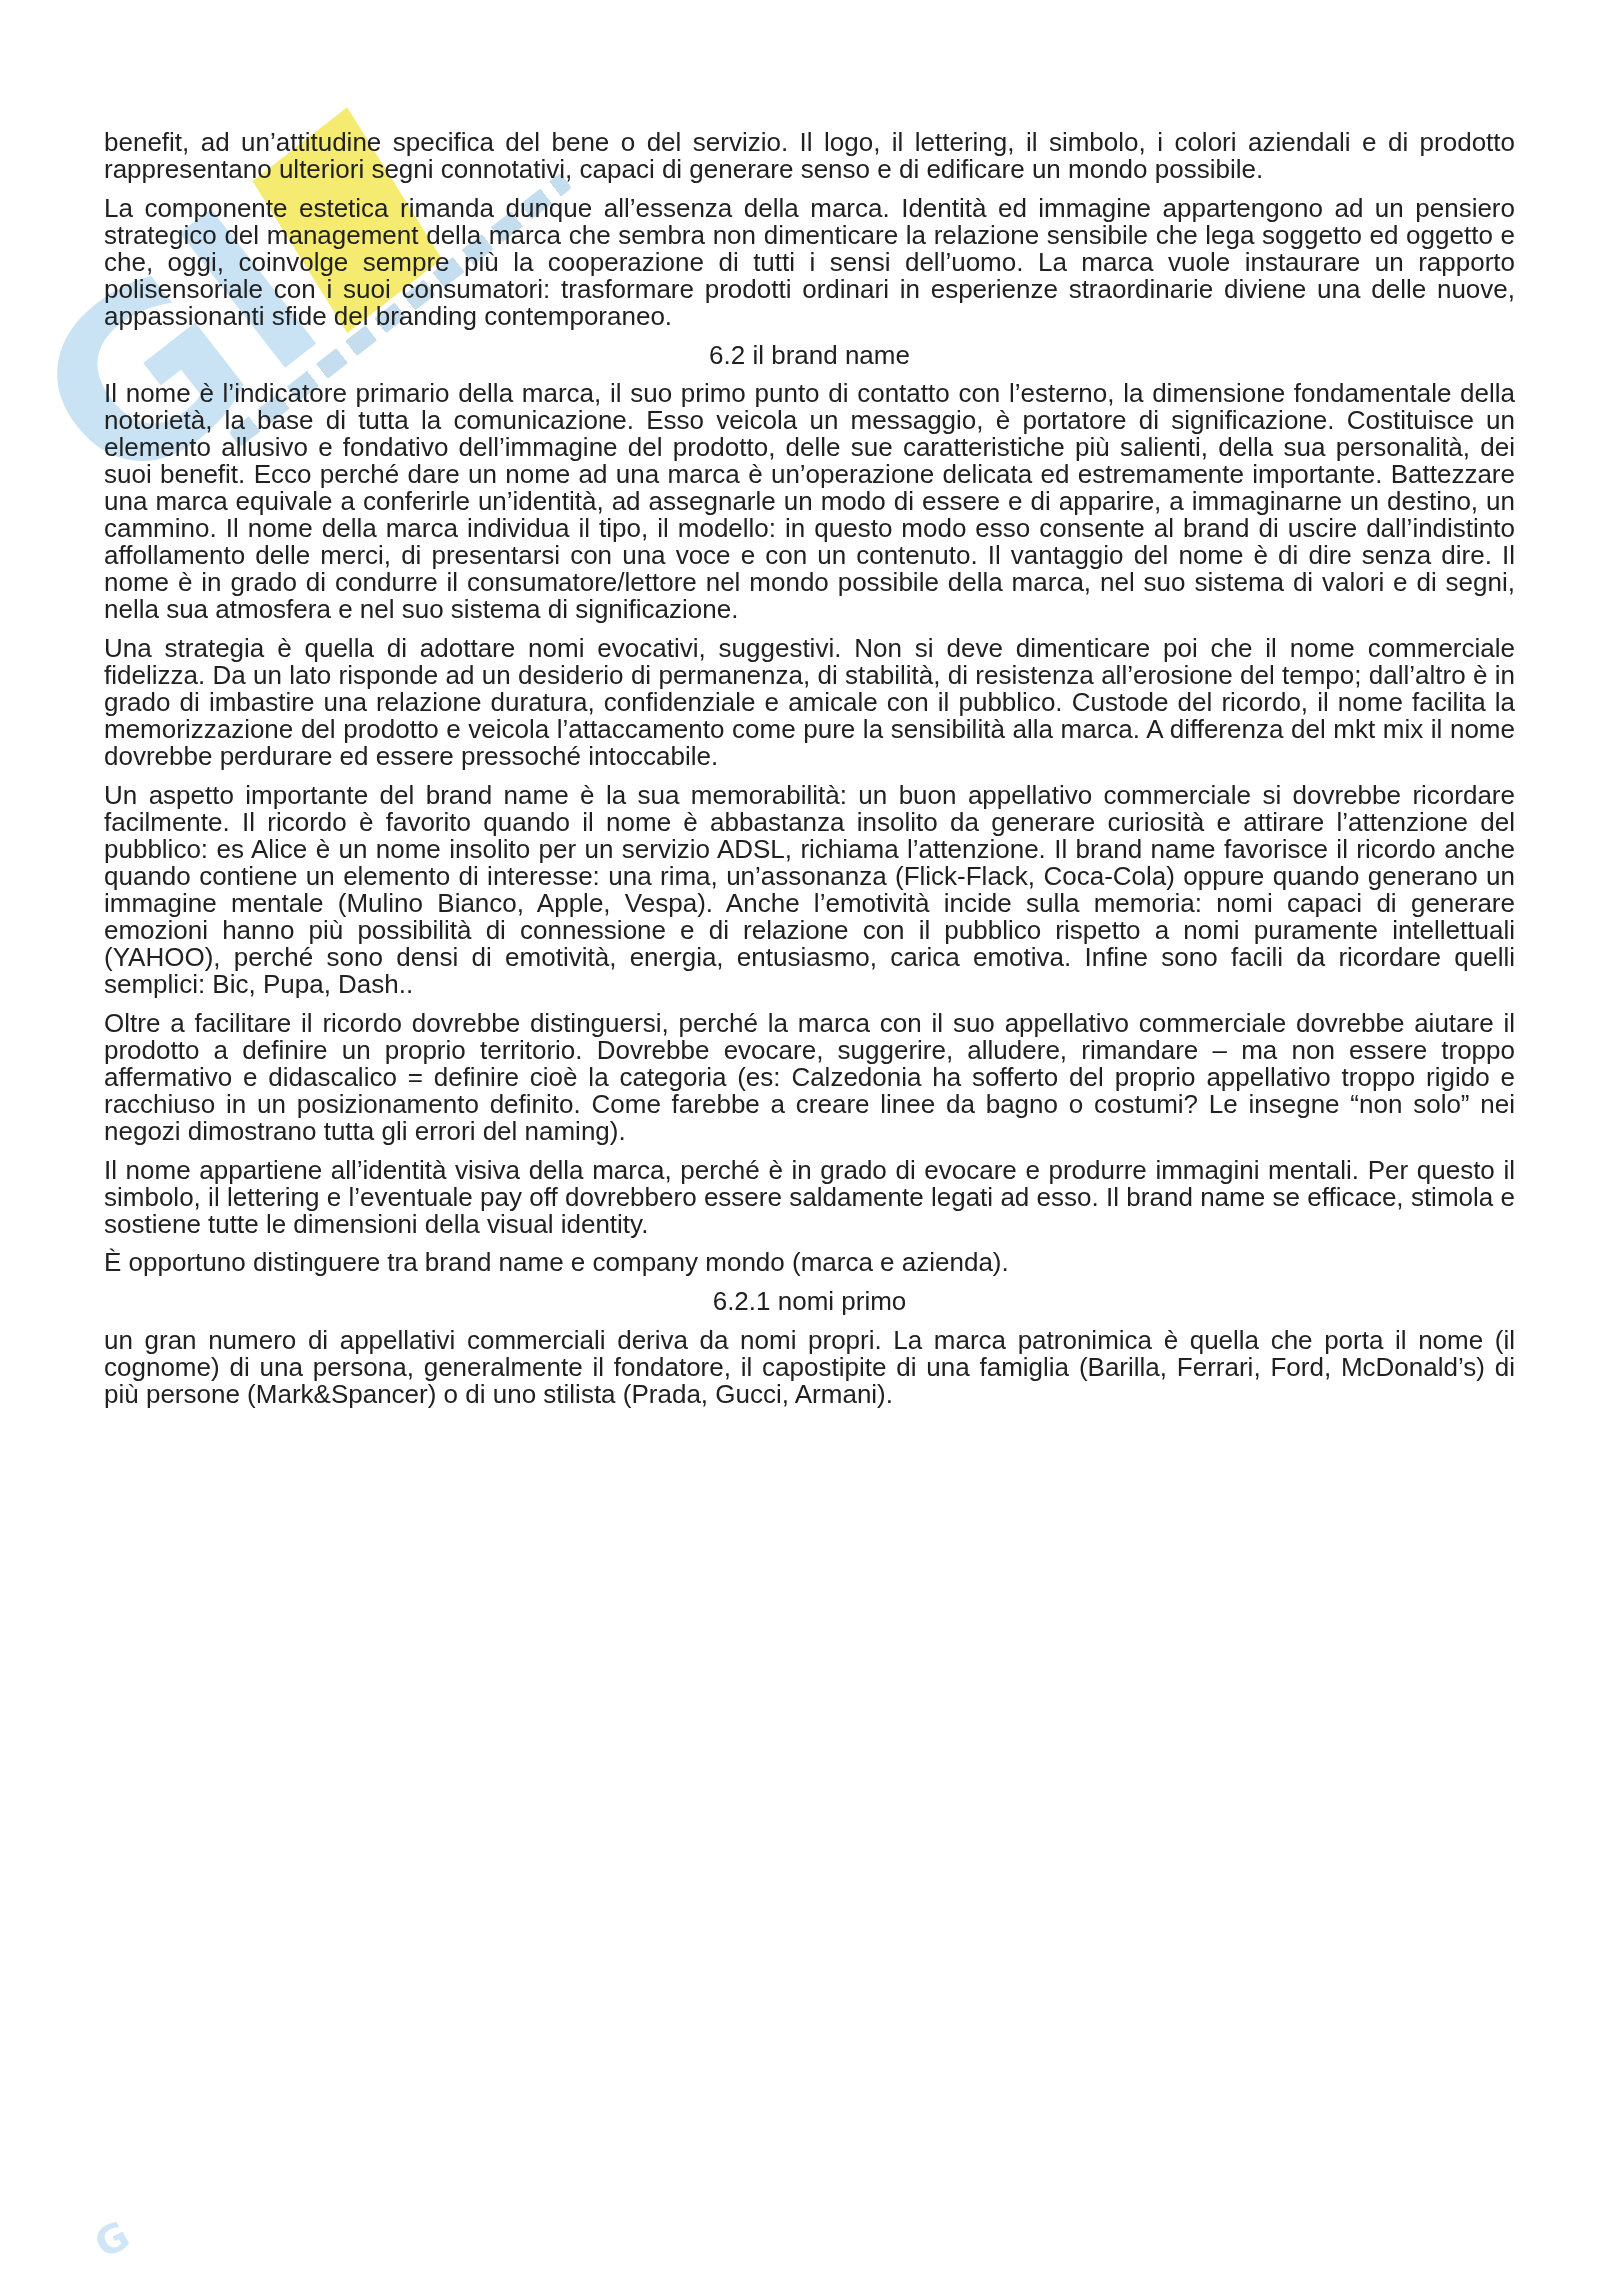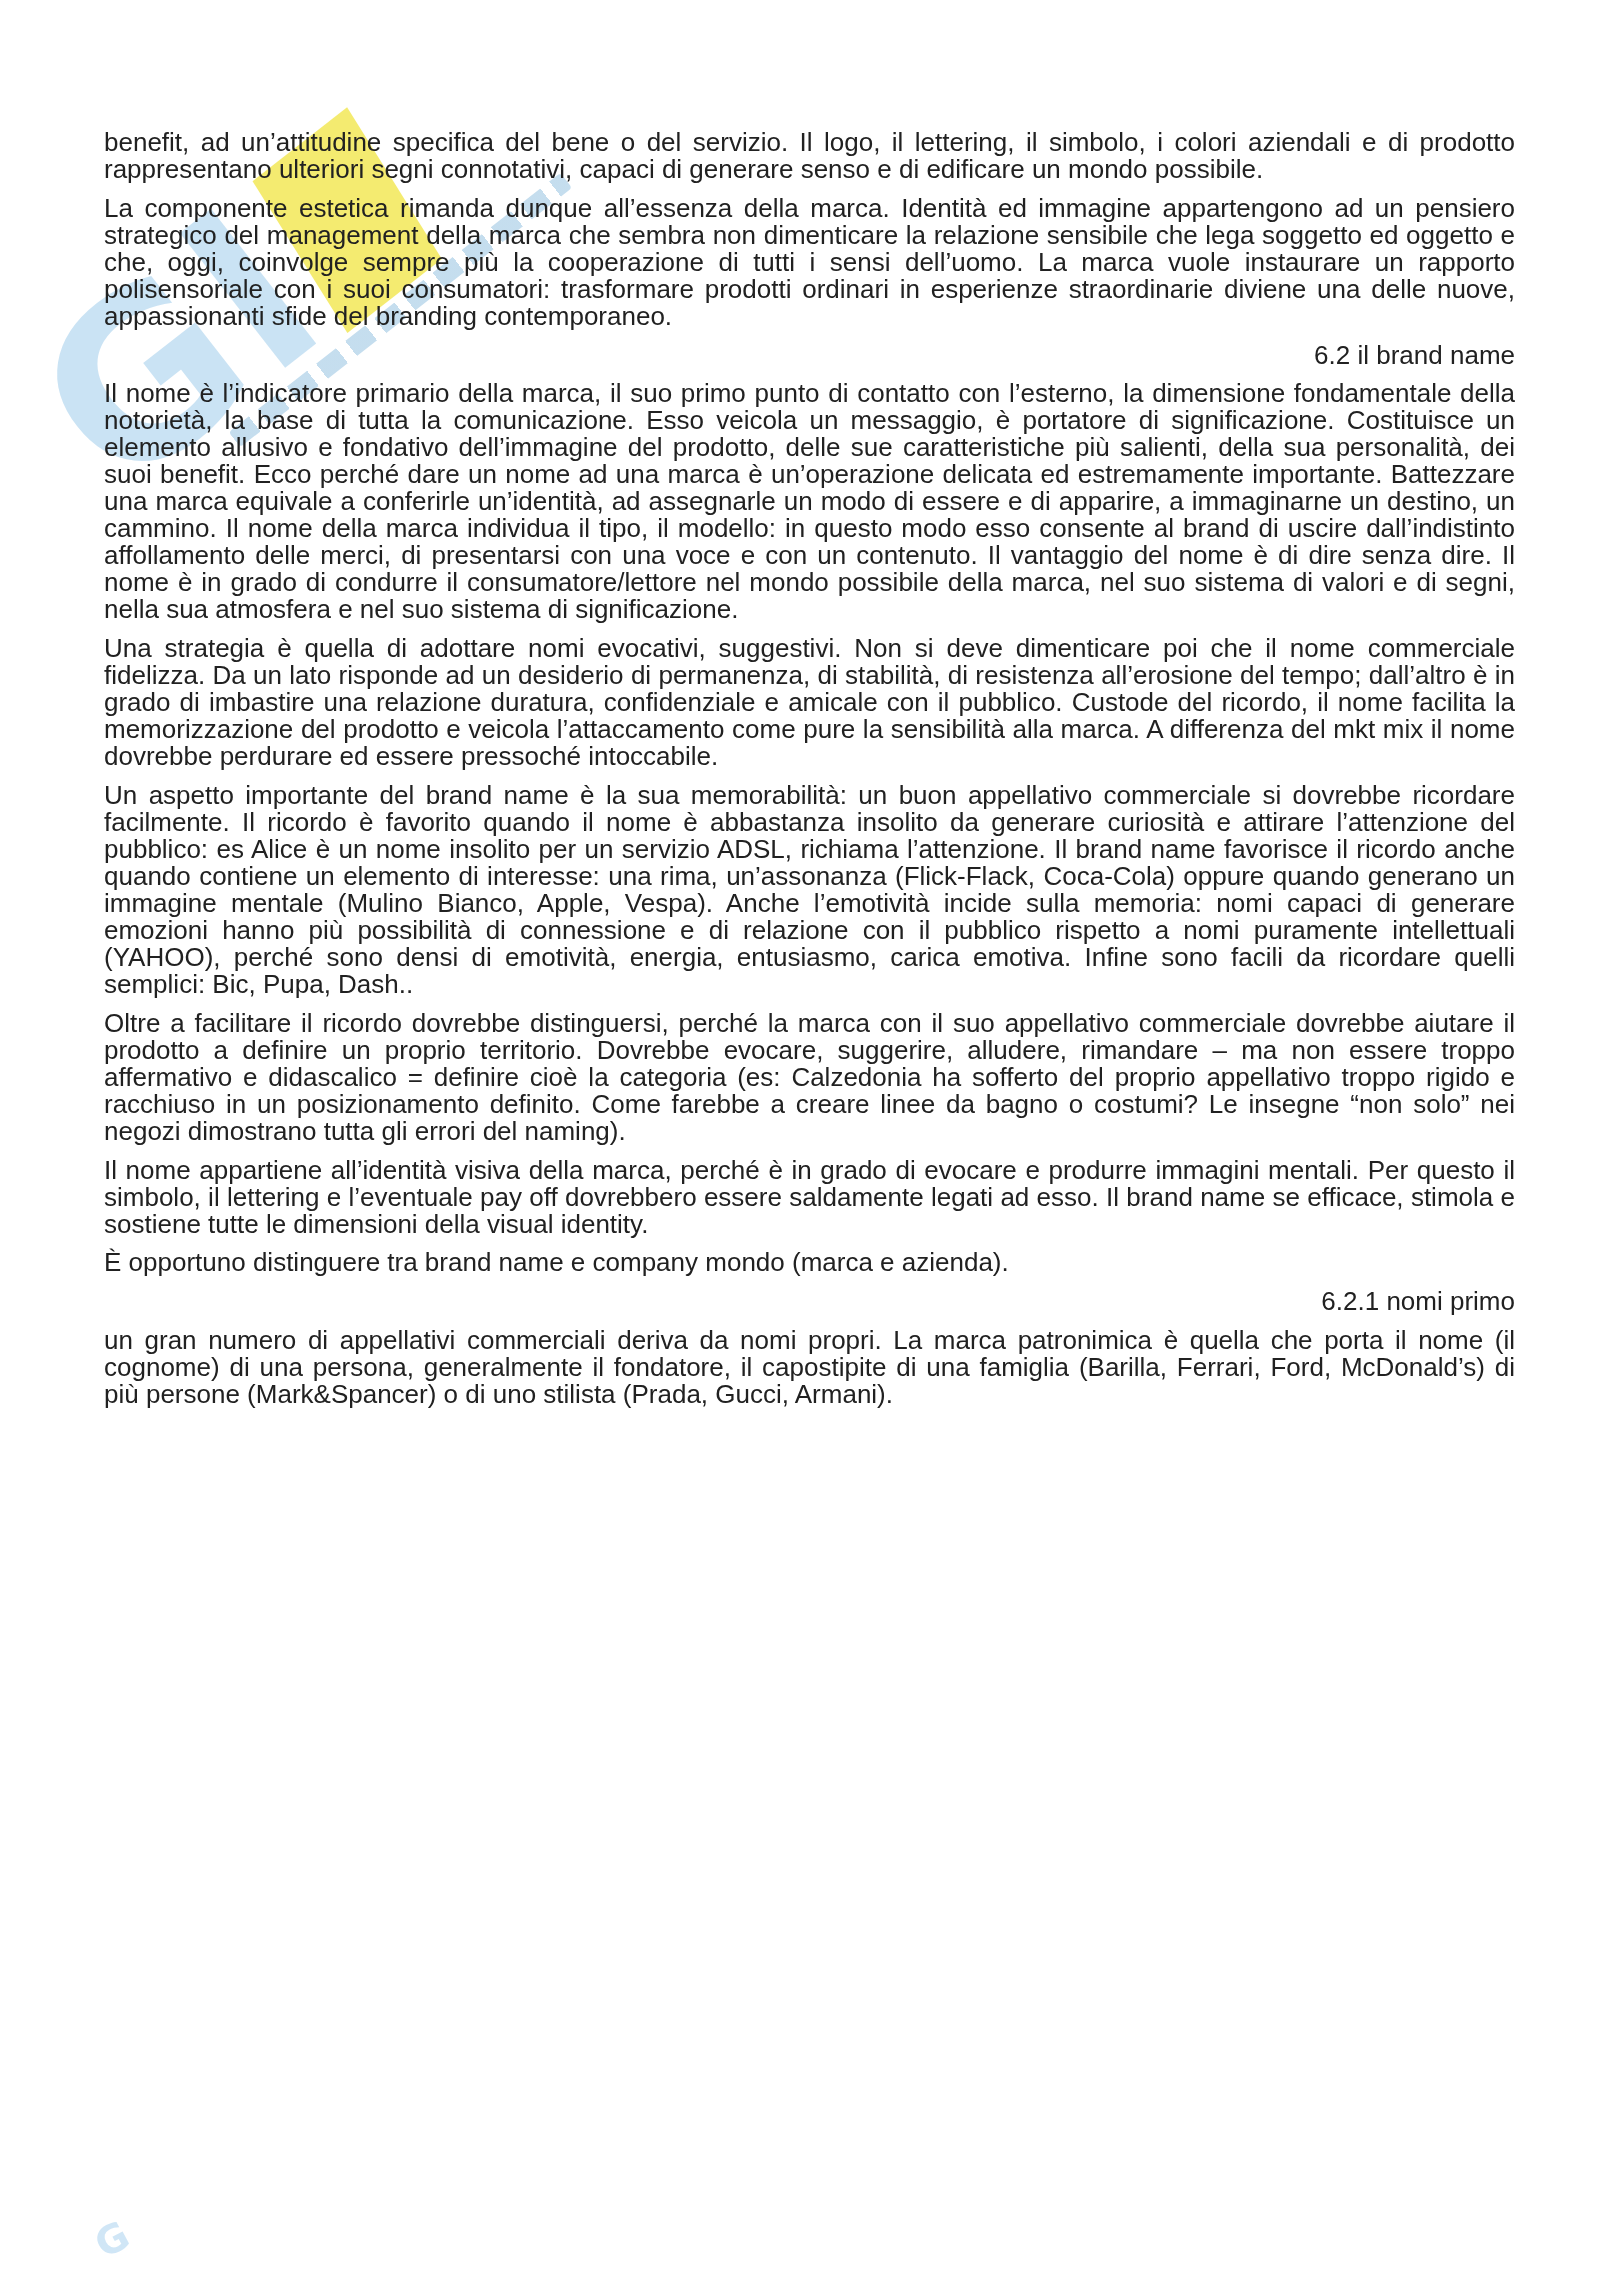--- a/index.html
+++ b/index.html
@@ -84,21 +84,21 @@
     z-index: 1;
     font-size: 26px;
     line-height: 27px;
     color: #212121;
   }
   .content p {
     margin: 0 0 11.8px 0;
     text-align: justify;
   }
   .content p.heading {
-    text-align: right;
+    text-align: center;
   }
 </style>
 </head>
 <body>
 
 <div class="page">
 
   <div class="watermark-layer">
     <div class="wm-word">
       <span class="wm-letters">Gl</span><span class="wm-highlight"></span>

